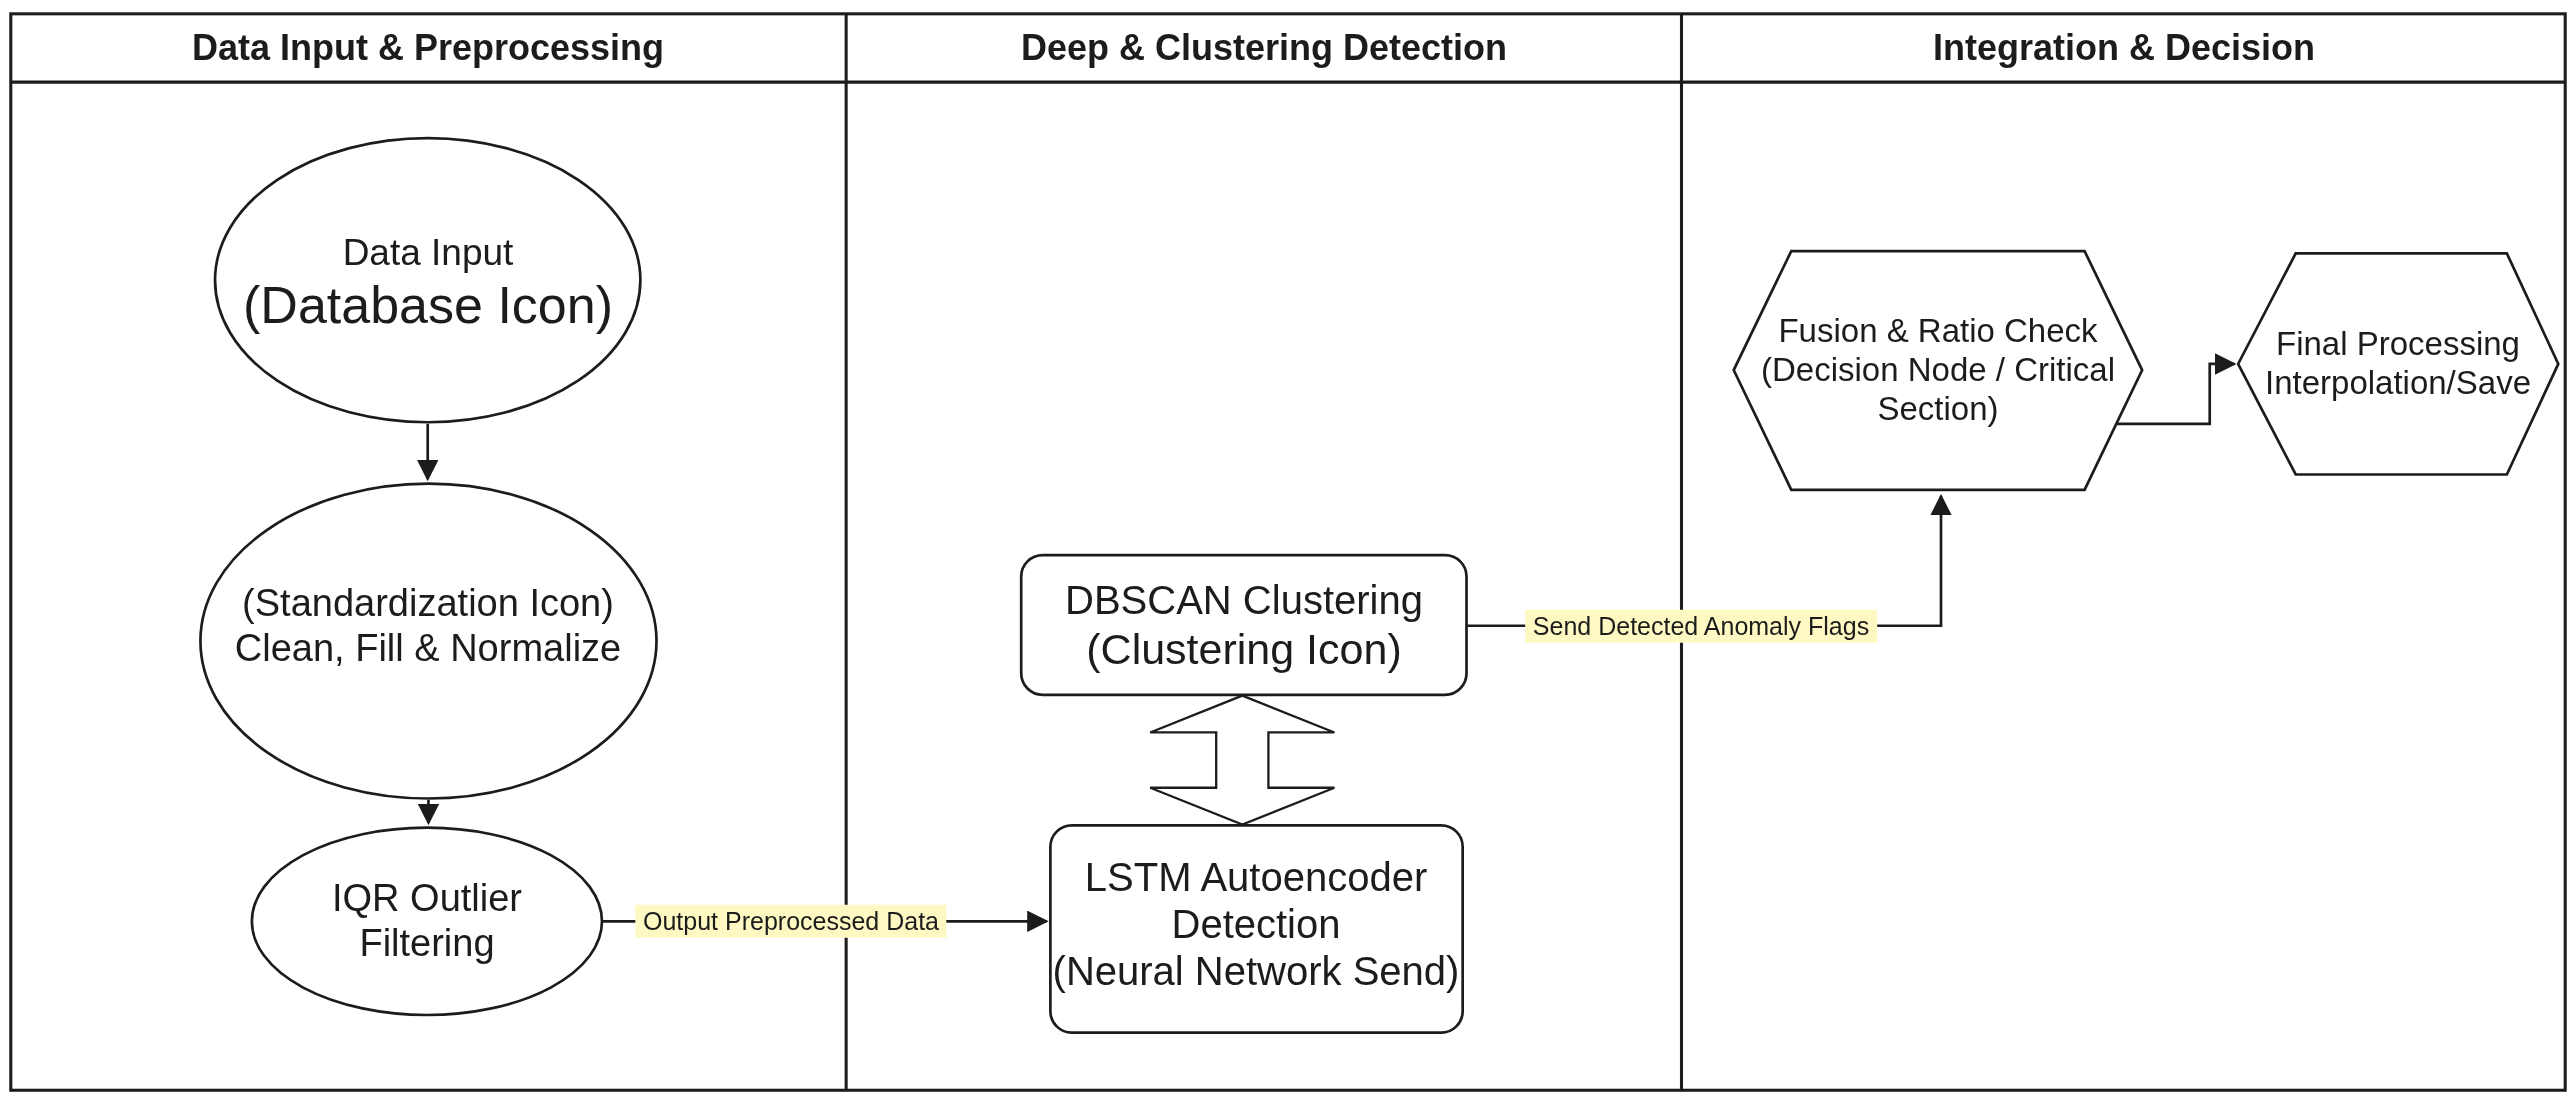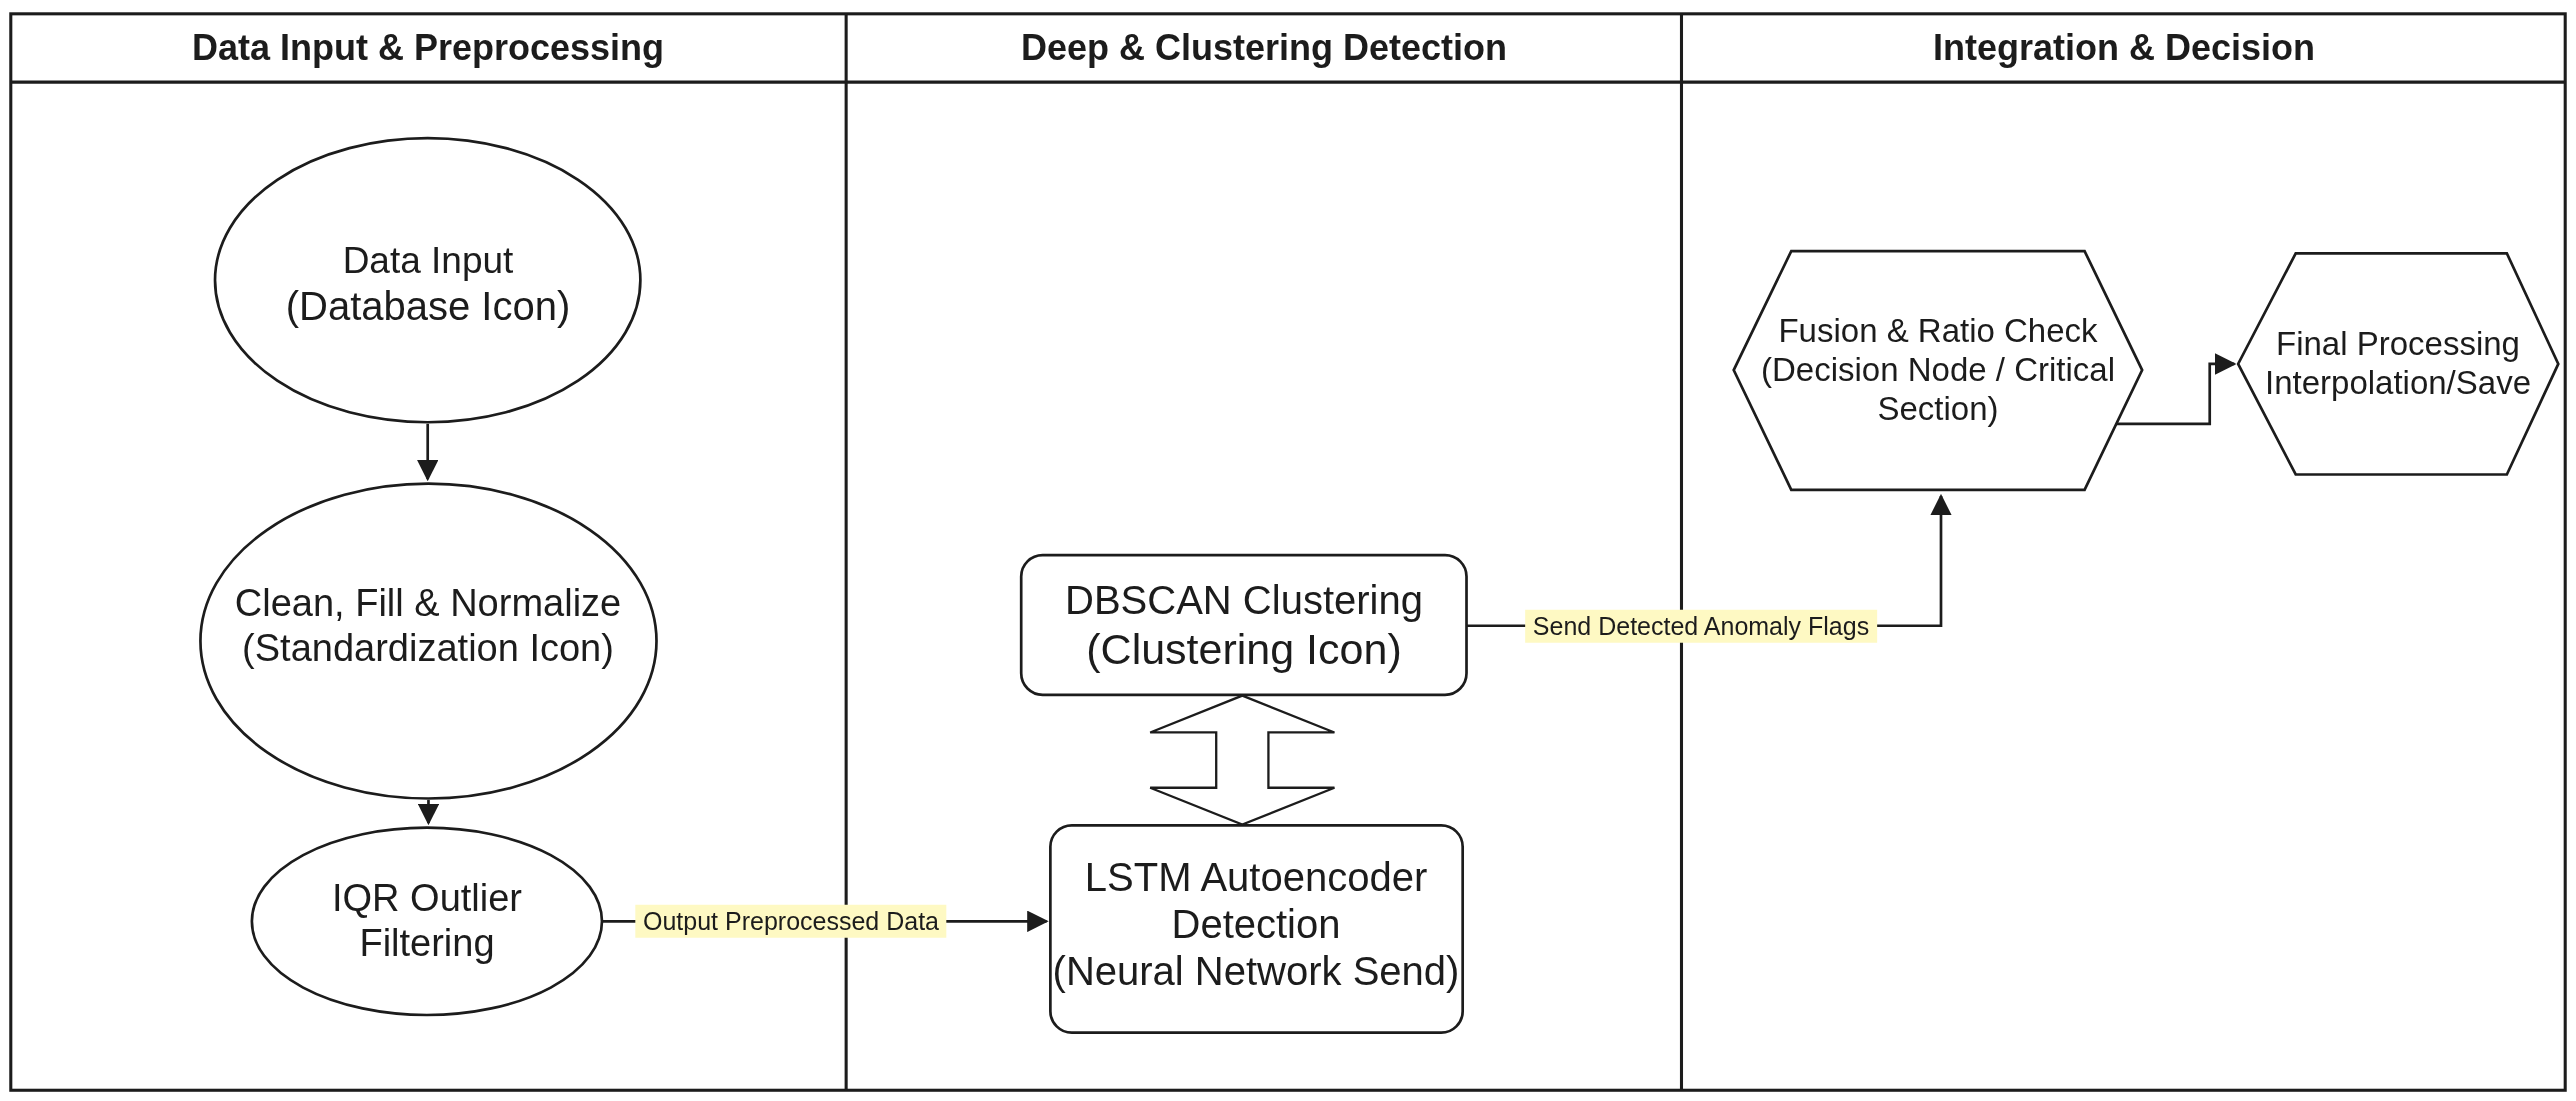--- a/index.html
+++ b/index.html
@@ -24,21 +24,21 @@
   .edge-label{
     background:#fef9c3;
     padding:1.5px 7.7px;
     font-size:25px;
   }
   .fs43{font-size:33px;}
   .fs44{font-size:40px;}
   .fs48{font-size:37px;}
   .fs50{font-size:38px;}
   .fs52{font-size:40px;}
-  .fs55{font-size:40px;}
+  .fs55{font-size:52px;}
   .fs56{font-size:43px;}
 </style>
 </head>
 <body>
 
 <div class="canvas">
 
   <svg width="2576" height="1101" viewBox="0 0 3355 1434">
     <defs>
       <marker id="arrow" viewBox="0 0 10 10" refX="9" refY="5" markerWidth="8" markerHeight="8" orient="auto">
@@ -77,22 +77,22 @@
   <div class="txt lane-title" style="left:428px;top:48px;">Data Input &amp; Preprocessing</div>
   <div class="txt lane-title" style="left:1264px;top:48px;">Deep &amp; Clustering Detection</div>
   <div class="txt lane-title" style="left:2124px;top:48px;">Integration &amp; Decision</div>
 
   <div class="txt node-label" style="left:428px;top:284px;">
     <div class="fs48">Data Input</div>
     <div class="fs55">(Database Icon)</div>
   </div>
 
   <div class="txt node-label" style="left:428px;top:626px;">
+    <div class="fs50">(Standardization Icon)</div>
     <div class="fs50">Clean, Fill &amp; Normalize</div>
-    <div class="fs50">(Standardization Icon)</div>
   </div>
 
   <div class="txt node-label" style="left:427px;top:921px;">
     <div class="fs50">IQR Outlier</div>
     <div class="fs50">Filtering</div>
   </div>
 
   <div class="txt node-label" style="left:1244px;top:626px;">
     <div class="fs52">DBSCAN Clustering</div>
     <div class="fs56">(Clustering Icon)</div>

